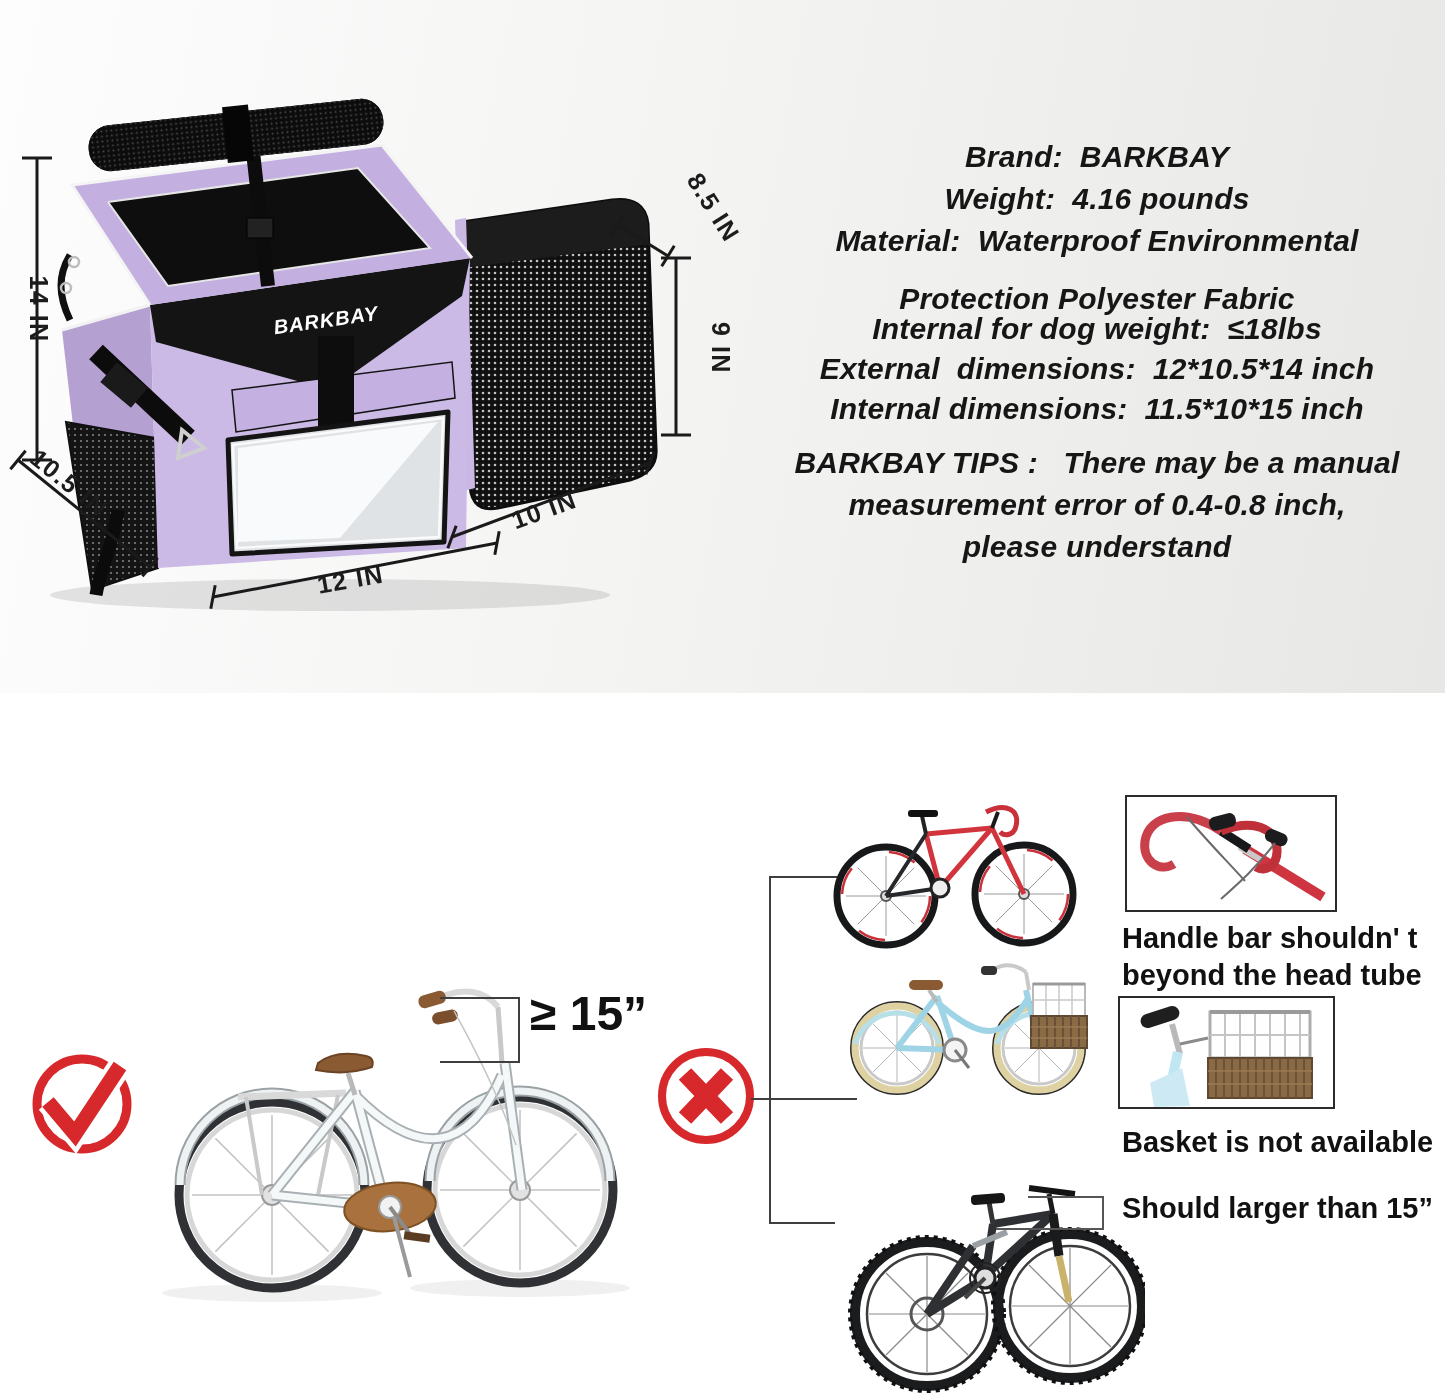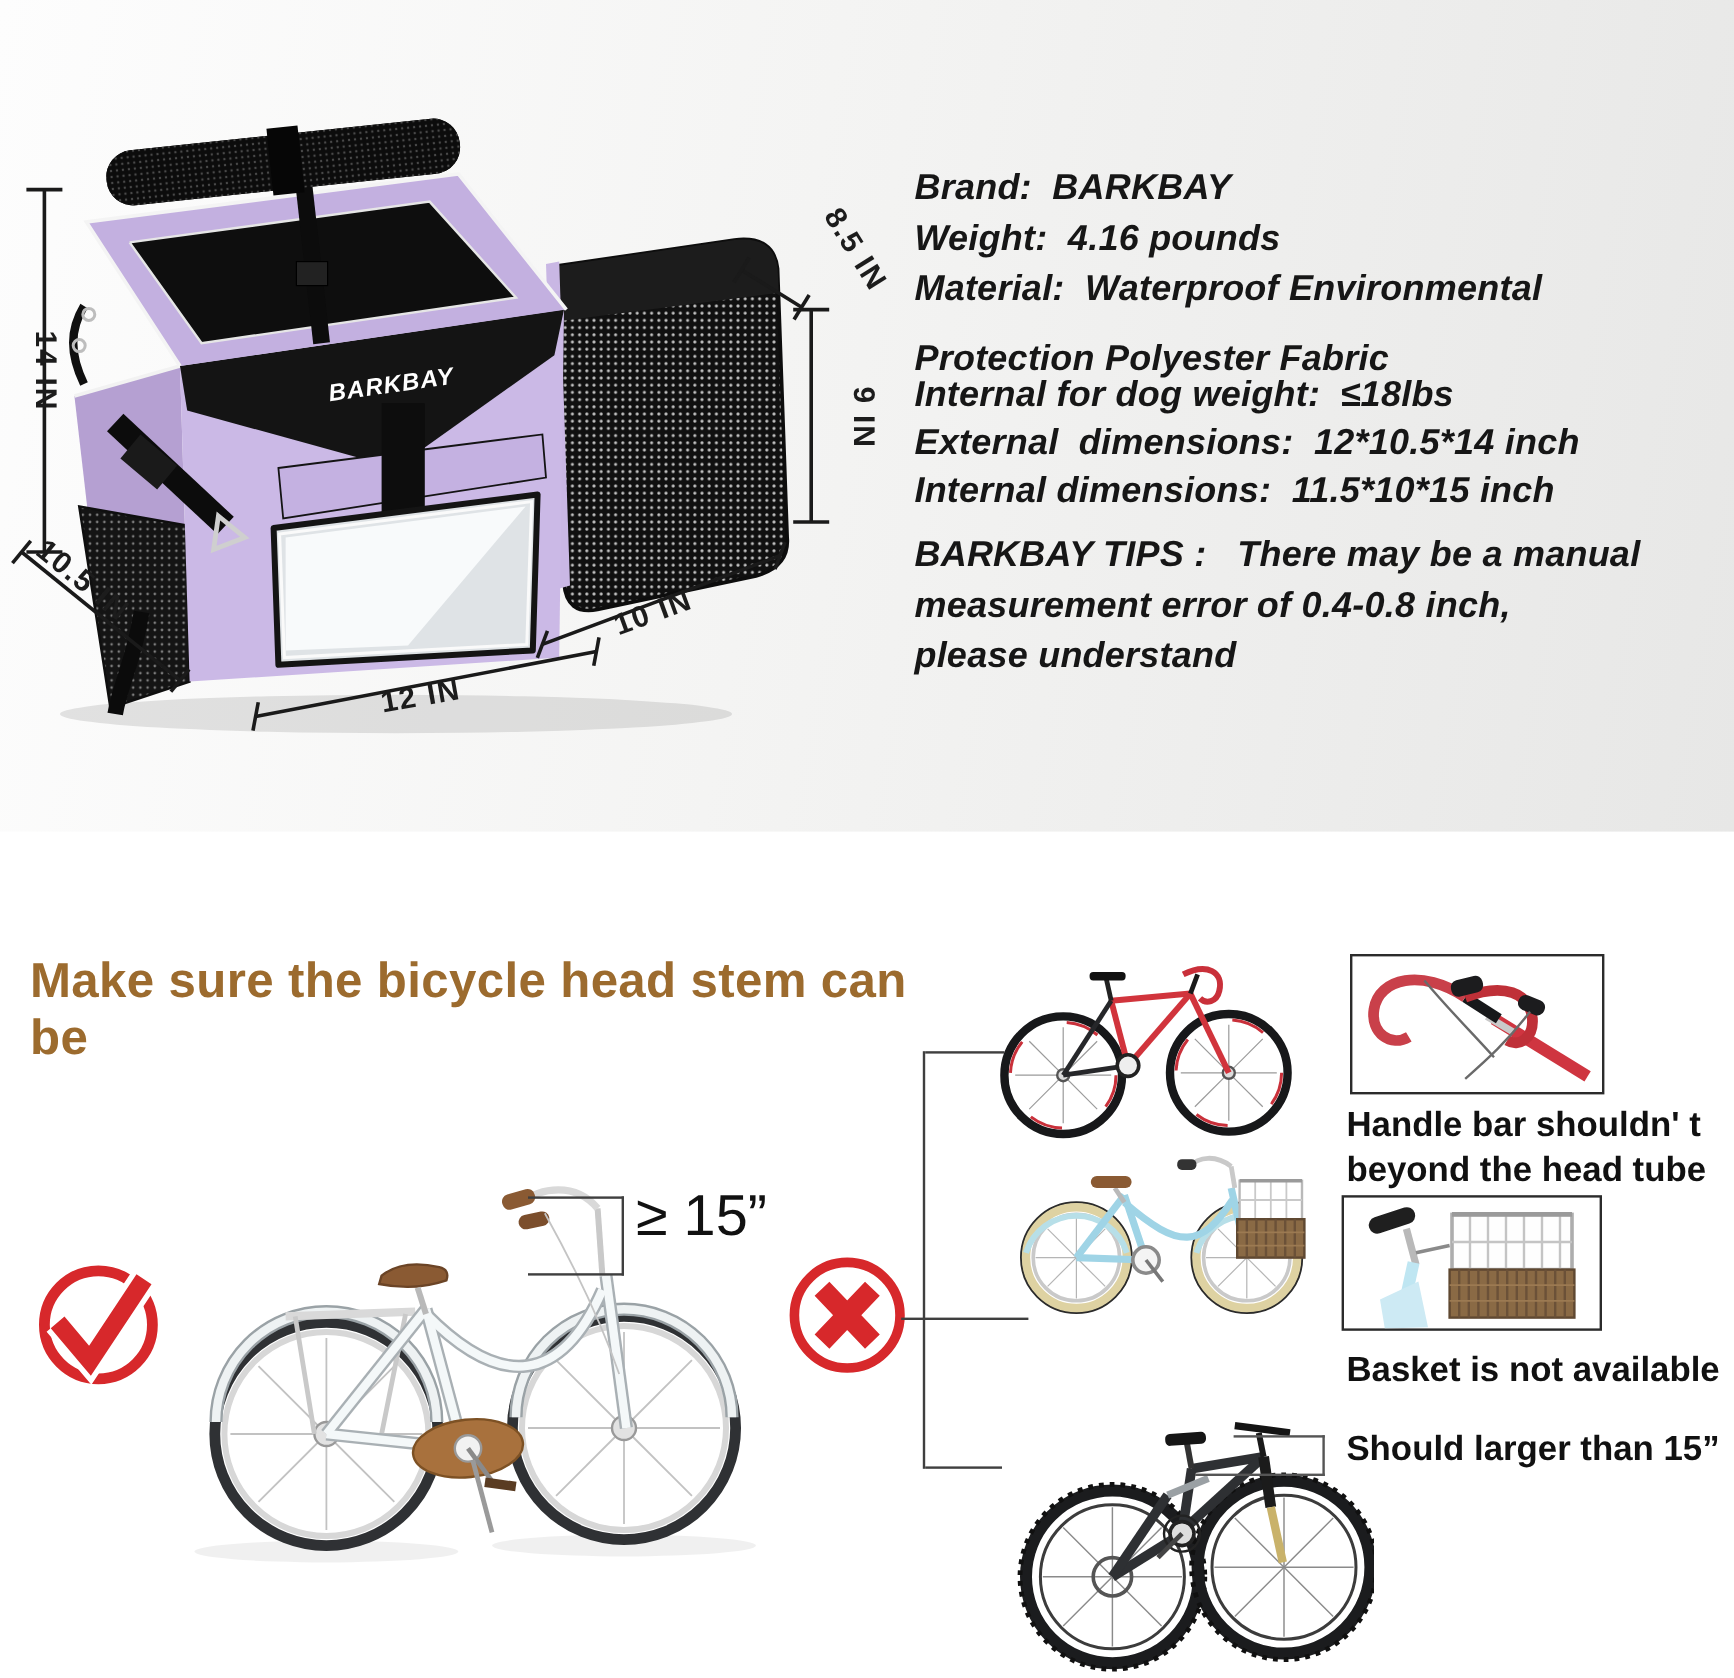--- a/index.html
+++ b/index.html
@@ -2,27 +2,27 @@
 <html><head>
 <meta charset="utf-8">
 <style>
   html,body{margin:0;padding:0;background:#fff;}
   #page{position:relative;width:1445px;height:1398px;background:#ffffff;overflow:hidden;
         font-family:"Liberation Sans",sans-serif;color:#141414;}
   .abs{position:absolute;}
   #top-bg{left:0;top:0;width:1445px;height:693px;
           background:linear-gradient(100deg,#fdfdfd 0%,#f4f4f3 45%,#e7e7e6 100%);}
   .spec-line{position:absolute;left:762px;width:670px;font-size:30px;font-weight:700;
-             font-style:italic;white-space:pre-wrap;color:#161616;letter-spacing:.2px;}
+             font-style:italic;white-space:pre-wrap;color:#161616;letter-spacing:.2px;text-align:center;}
   .dim-text{font-size:25px;font-weight:700;letter-spacing:1.5px;fill:#1c1c1c;
             font-family:"Liberation Sans",sans-serif;}
   .heading-line{position:absolute;left:25px;width:760px;font-size:41px;font-weight:700;
                 color:#9c6b2e;letter-spacing:.3px;}
   .caption{position:absolute;left:1122px;width:330px;font-size:29px;font-weight:700;color:#111;}
-  .minlabel{position:absolute;left:530px;top:986px;font-size:48px;font-weight:400;color:#111;}
+  .minlabel{position:absolute;left:530px;top:986px;font-size:48px;font-weight:700;color:#111;}
   .bline{position:absolute;background:#3f3f3f;}
   .bline2{position:absolute;background:#555;}
   .imgframe{position:absolute;background:#fff;border:2px solid #2b2b2b;}
   svg{display:block;}
 </style>
 </head>
 <body>
 
 <div id="page">
 
@@ -134,21 +134,20 @@
     <div class="spec-line" style="top:312px">Internal for dog weight:  ≤18lbs</div>
     <div class="spec-line" style="top:352px">External  dimensions:  12*10.5*14 inch</div>
     <div class="spec-line" style="top:392px">Internal dimensions:  11.5*10*15 inch</div>
   </div>
   <div>
     <div class="spec-line" style="top:446px">BARKBAY TIPS :   There may be a manual</div>
     <div class="spec-line" style="top:488px">measurement error of 0.4-0.8 inch,</div>
     <div class="spec-line" style="top:530px">please understand</div>
   </div>
 
-  <div class="heading-line" style="top:794px">Make sure the bicycle head stem can be</div>
 
   <svg class="abs" style="left:28px;top:1038px" width="110" height="130" viewBox="0 0 110 130">
     <circle cx="54" cy="66" r="45" fill="none" stroke="#d7282b" stroke-width="9"></circle>
     <path d="M20,64 L47,96 L92,28" fill="none" stroke="#ffffff" stroke-width="24"></path>
     <path d="M20,64 L47,96 L92,28" fill="none" stroke="#d7282b" stroke-width="15"></path>
   </svg>
 
   <svg class="abs" style="left:150px;top:945px" width="490" height="370" viewBox="0 0 490 370">
     <ellipse cx="122" cy="348" rx="110" ry="9" fill="rgba(0,0,0,0.06)"></ellipse>
     <ellipse cx="370" cy="343" rx="110" ry="9" fill="rgba(0,0,0,0.06)"></ellipse>

